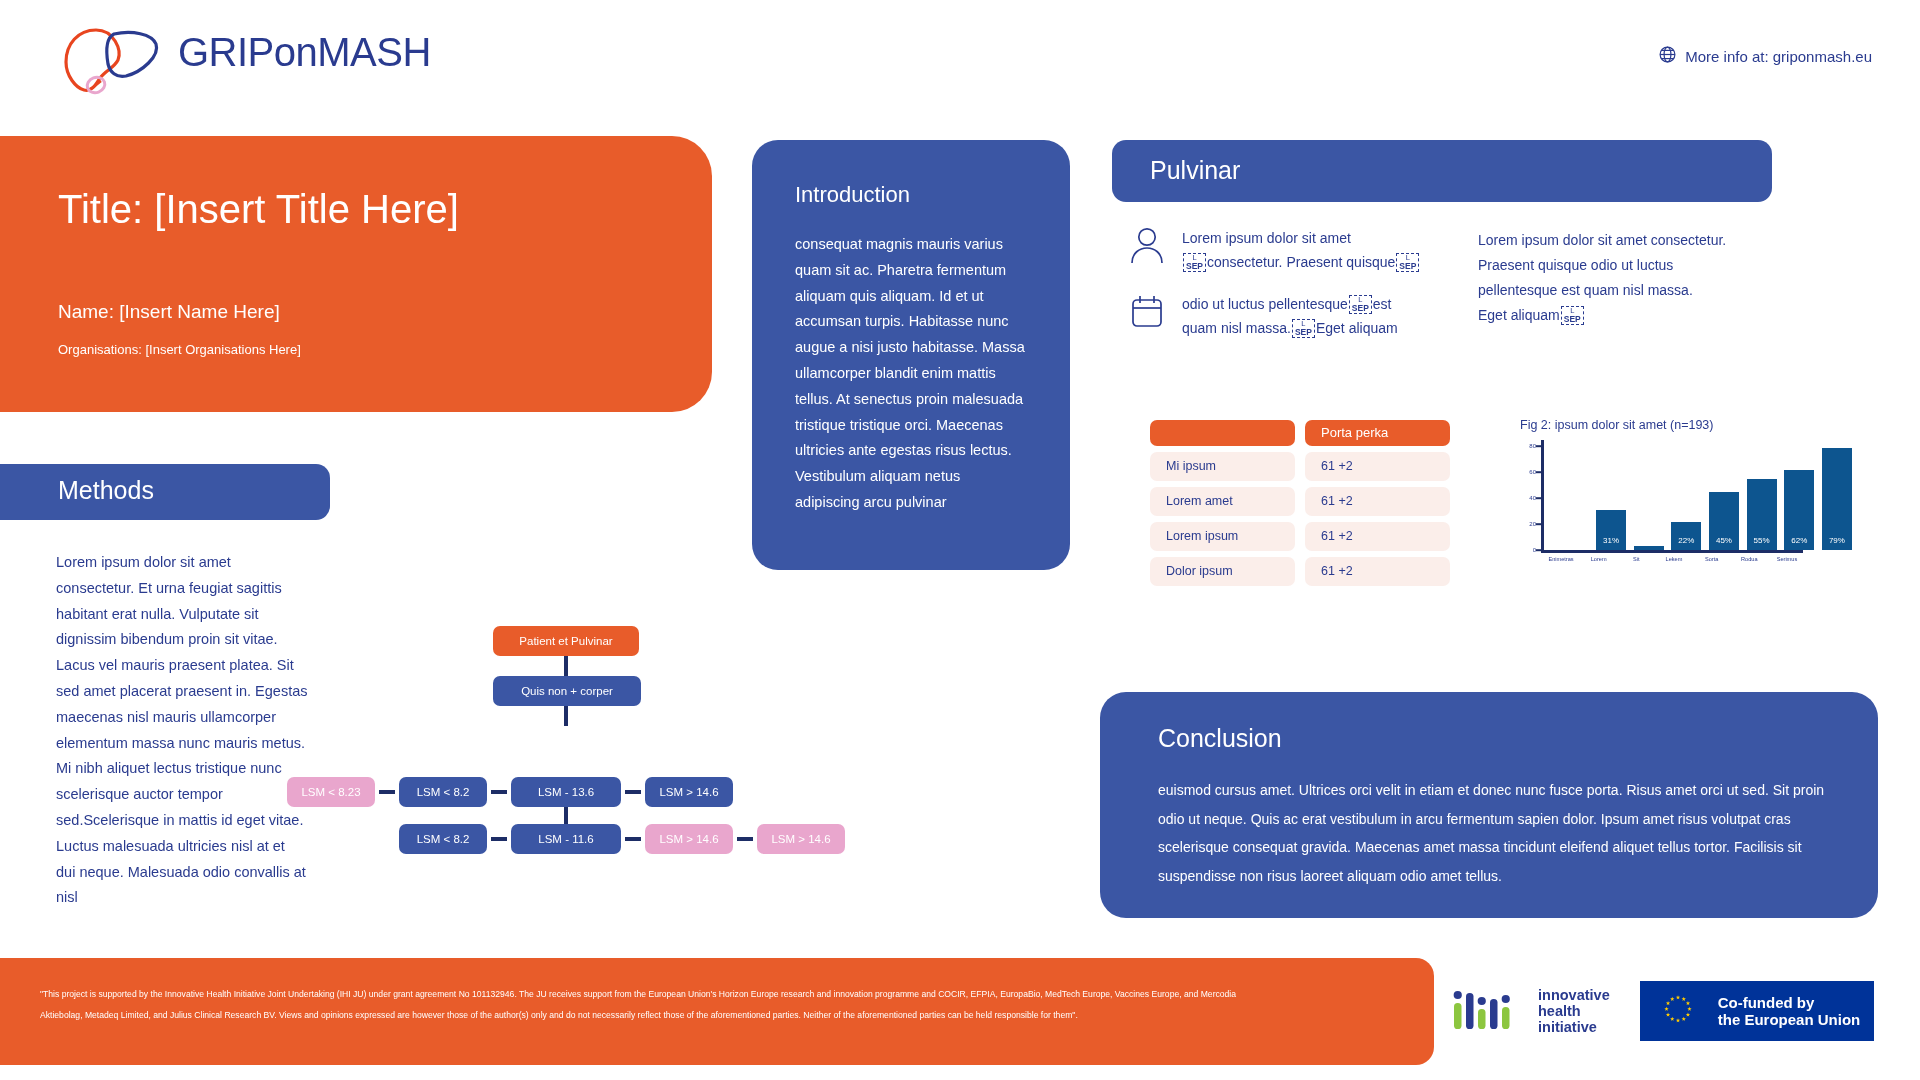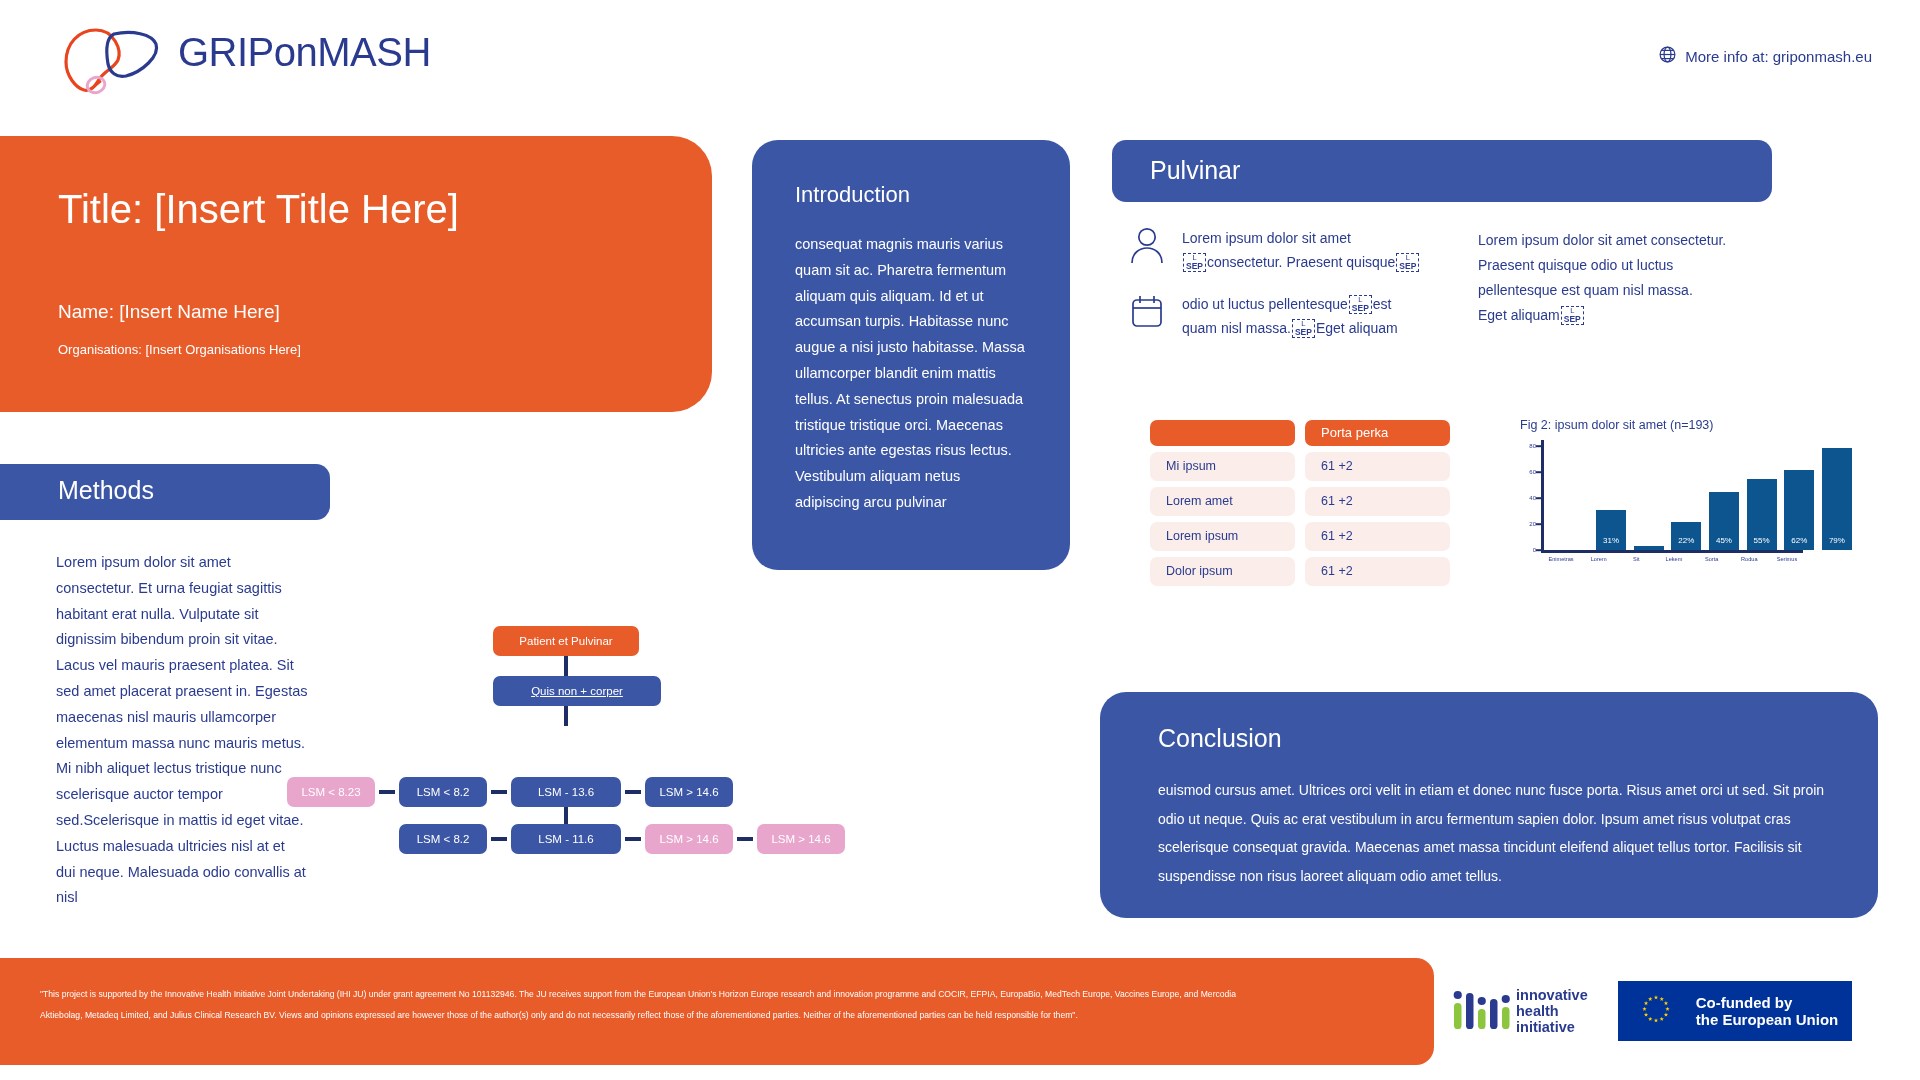--- a/index.html
+++ b/index.html
@@ -198,21 +198,21 @@
     background: #e85c2a; border-radius: 0 18px 18px 0;
   }
   #footer-text {
     position: absolute; left: 40px; top: 26px; width: 1240px;
     font-size: 8.6px; line-height: 2.45; color: #ffffff;
   }
   #footer-logos {
     left: 1452px; top: 968px; width: 450px; height: 86px;
     display: flex; align-items: center; gap: 30px;
   }
-  #ihi-logo { display: flex; align-items: flex-end; gap: 2px; }
+  #ihi-logo { display: flex; align-items: flex-end; gap: 24px; }
   #ihi-text {
     font-size: 14.5px; line-height: 1.12; font-weight: bold; color: #2a3b8f;
   }
   #eu-logo {
     display: flex; align-items: center; gap: 12px;
     background: #003399; padding: 9px 14px 9px 10px;
   }
   #eu-text { font-size: 15px; line-height: 1.14; font-weight: bold; color: #ffffff; }
 </style>
 </head>
@@ -388,21 +388,21 @@
       <div class="ytick-mark" style="top: 32.3529px;"></div>
       <div class="ytick-mark" style="top: 6.47059px;"></div>
     </div>
 </div>
 
 <div class="abs" id="flowchart">
     <div class="fc-row" style="top: 0px; left: 153px;">
       <div class="fc-node fc-orange" style="width: 146px;">Patient et Pulvinar</div>
     </div>
     <div class="fc-row" style="top: 50px; left: 153px;">
-      <div class="fc-node fc-blue" style="width: 168px; text-decoration: underline;">Quis non + corper</div>
+      <div class="fc-node fc-blue" style="width: 148px;">Quis non + corper</div>
     </div>
     <div class="fc-row" style="top: 151px; left: -53px;">
       <div class="fc-node fc-pink" style="width: 88px;">LSM &lt; 8.23</div>
       <div class="fc-hconn"></div>
       <div class="fc-node fc-blue" style="width: 88px;">LSM &lt; 8.2</div>
       <div class="fc-hconn"></div>
       <div class="fc-node fc-blue" style="width: 110px;">LSM - 13.6</div>
       <div class="fc-hconn"></div>
       <div class="fc-node fc-blue" style="width: 88px;">LSM &gt; 14.6</div>
     </div>

